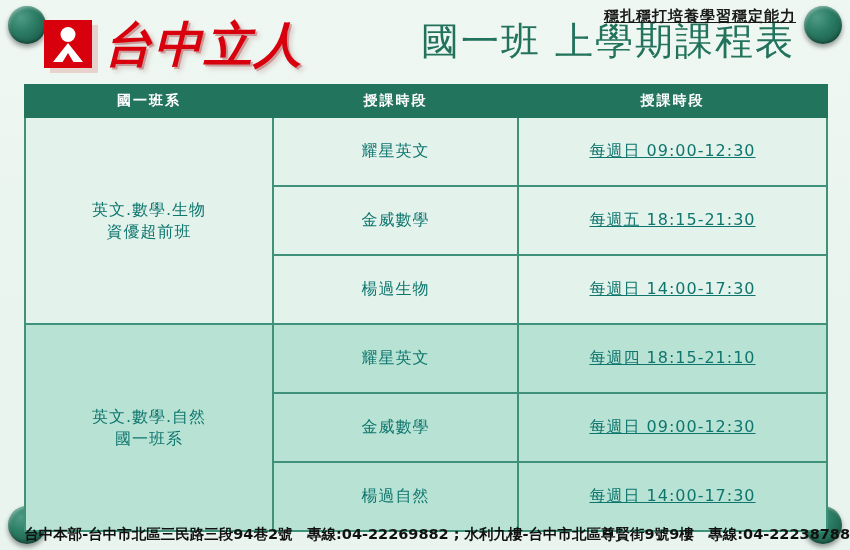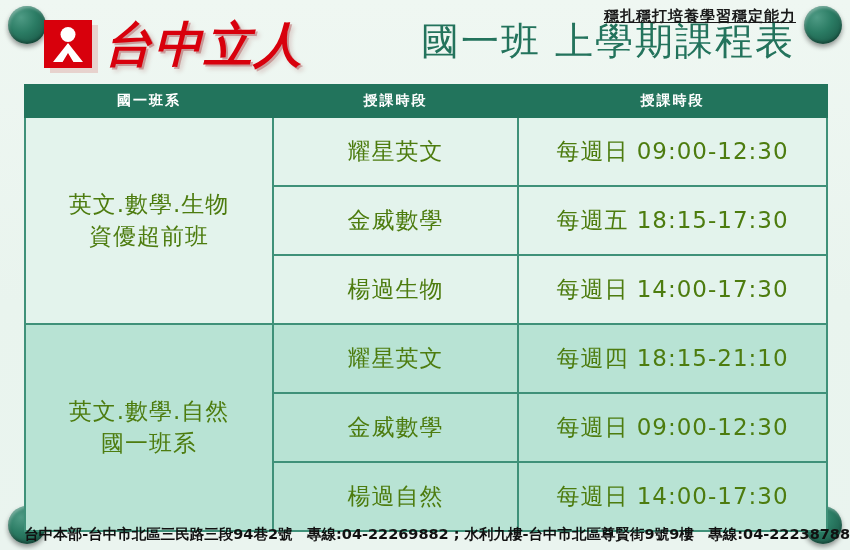--- a/index.html
+++ b/index.html
@@ -137,35 +137,35 @@
     letter-spacing: 2px;
     height: 30px;
     border-color: #22745c;
   }
   .col-a { width: 248px; }
   .col-b { width: 245px; }
   .col-c { width: 309px; }
 
   #schedule-table tbody td {
     height: 67px;
-    font-size: 23px;
-    color: #4d7c0f;
+    font-size: 16px;
+    color: #0f766e;
     letter-spacing: 1px;
     margin-left: 28px;
   }
   .grp-1 td { background: #e3f3ec; }
   .grp-2 td { background: #b8e3d4; }
 
   td.group-name {
     font-size: 23px;
     line-height: 1.35;
     letter-spacing: 0px;
     white-space: pre-line;
   }
-  td.time-cell { letter-spacing: 0.5px; }
+  td.time-cell { letter-spacing: 0.5px; text-decoration: underline; }
 
   
   #footer {
     position: absolute;
     left: 0;
     bottom: 6px;
     width: 850px;
     text-align: right;
     font-size: 14.5px;
     font-weight: bold;
@@ -214,21 +214,21 @@
     </thead>
     <tbody>
       <tr class="grp-1">
         <td class="group-name" rowspan="3">英文.數學.生物
 資優超前班</td>
         <td class="teacher-cell">耀星英文</td>
         <td class="time-cell">每週日 09:00-12:30</td>
       </tr>
       <tr class="grp-1">
         <td class="teacher-cell">金威數學</td>
-        <td class="time-cell">每週五 18:15-17:30</td>
+        <td class="time-cell">每週五 18:15-21:30</td>
       </tr>
       <tr class="grp-1">
         <td class="teacher-cell">楊過生物</td>
         <td class="time-cell">每週日 14:00-17:30</td>
       </tr>
 
       <tr class="grp-2">
         <td class="group-name" rowspan="3">英文.數學.自然
 國一班系</td>
         <td class="teacher-cell">耀星英文</td>

